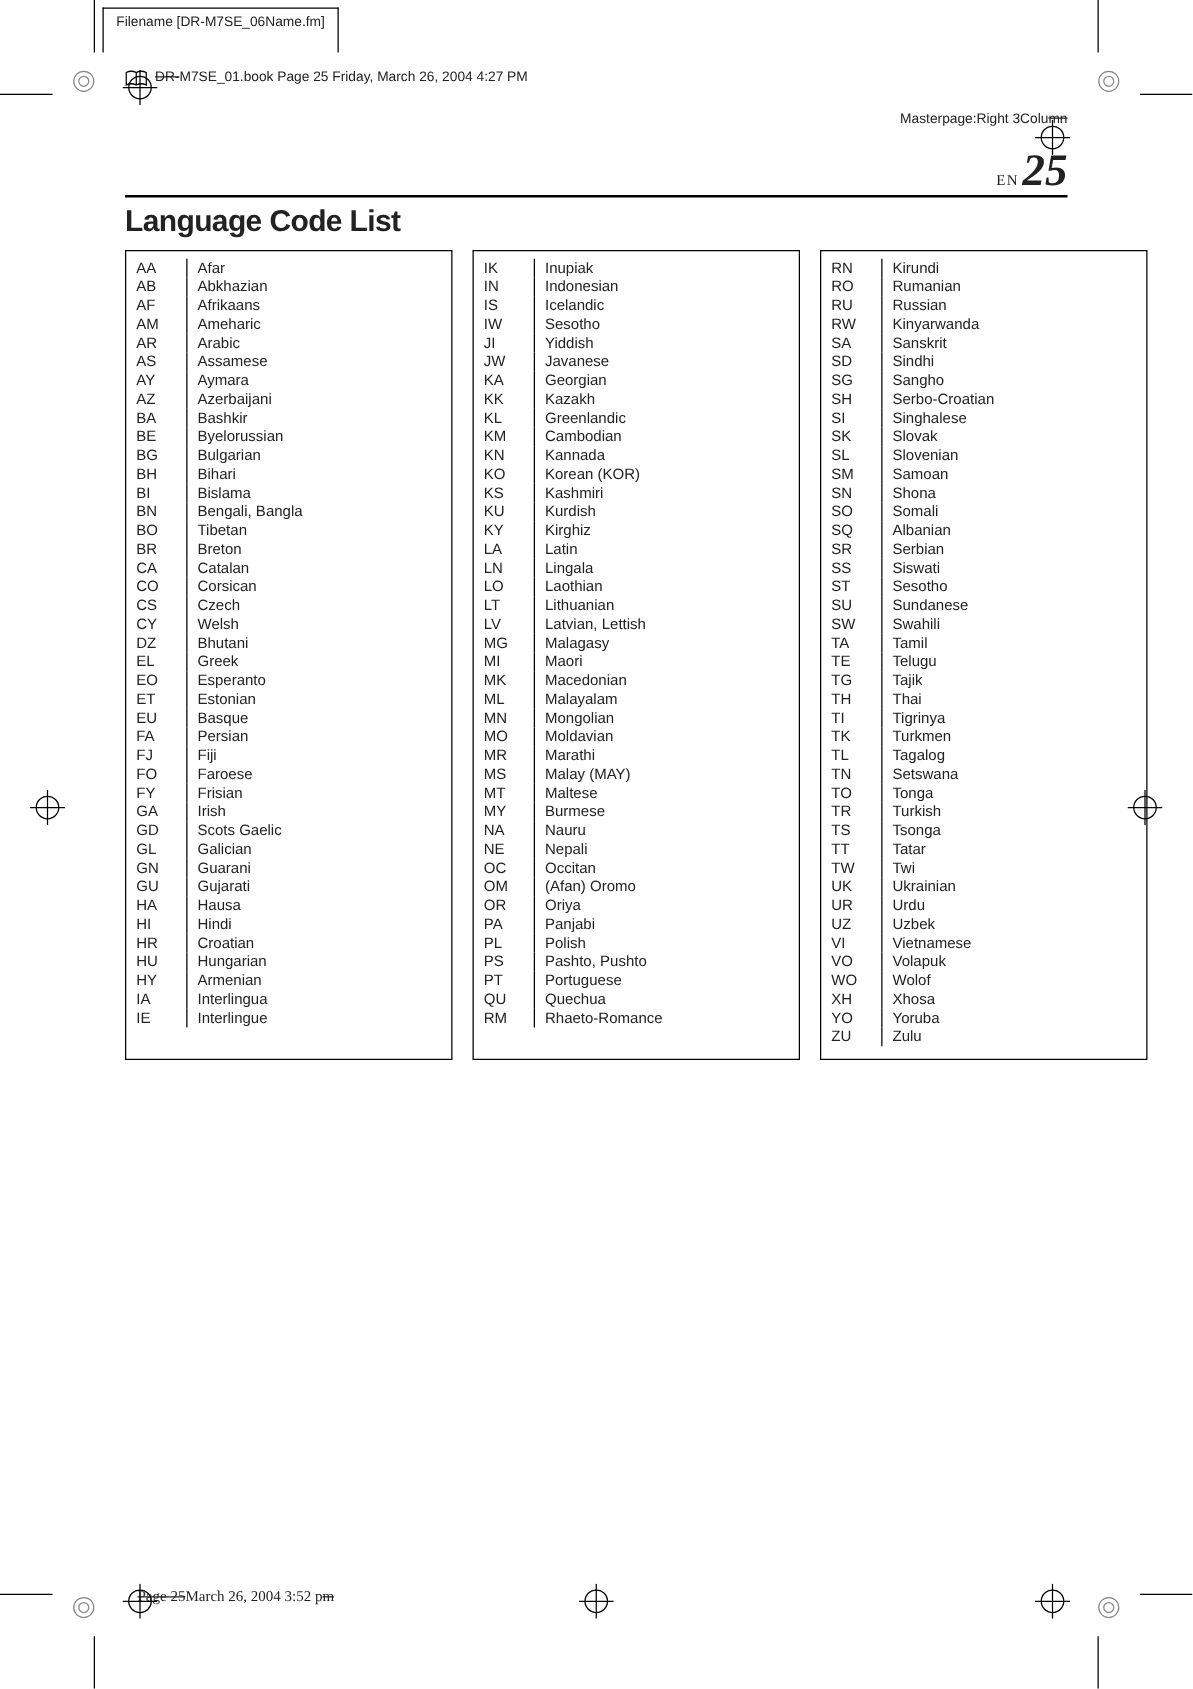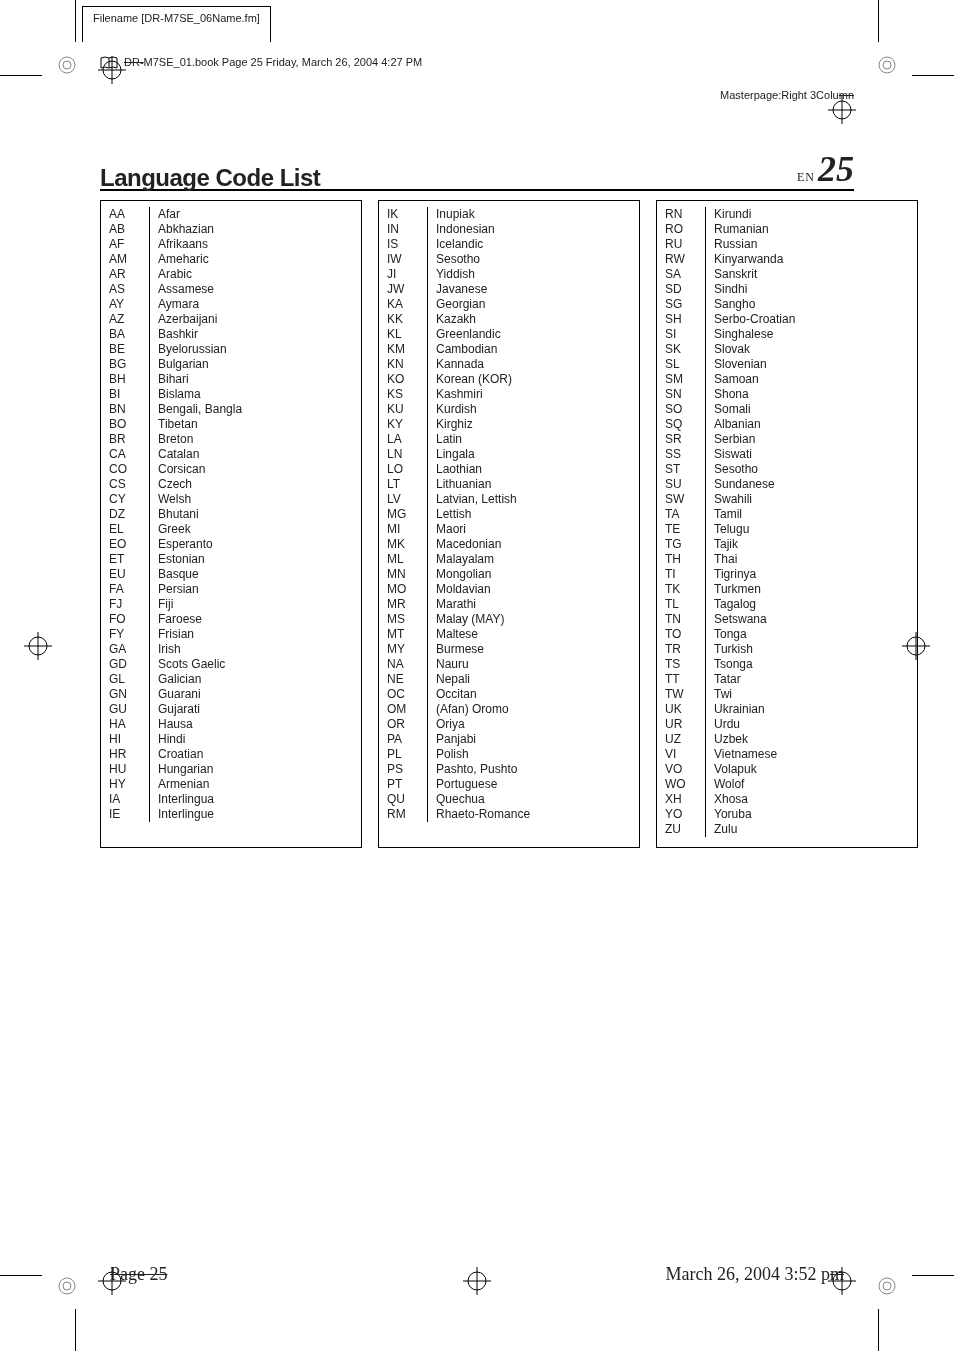--- a/index.html
+++ b/index.html
@@ -50,21 +50,20 @@
   .bookline .strike{flex:0 0 auto;text-decoration:line-through;padding-right:0;}
   .bookline .rest{flex:1 1 auto;}
   .bookline .mp{flex:0 0 auto;text-align:right;margin-top:33px;}
   .bookline .mp span.strike2{text-decoration:line-through;}
   .book-icon{display:inline-block;vertical-align:middle;margin-right:6px;}
   
   .header{
     position:absolute;left:100px;right:100px;top:120px;
     border-bottom:2px solid #000;
     height:36px;
-    margin-top:33px;
   }
   .header .pg{
     position:absolute;right:0;bottom:2px;
     font-family:Georgia,"Times New Roman",serif;
   }
   .header .pg .en{font-size:12px;letter-spacing:1px;}
   .header .pg .num{font-size:36px;font-style:italic;font-weight:bold;line-height:1;}
   
   .title{
     position:absolute;left:100px;top:164px;
@@ -83,22 +82,22 @@
     width:262px;
     box-sizing:border-box;
     font-size:12px;
   }
   .row{display:flex;line-height:1.25;}
   .code{width:40px;flex:0 0 40px;border-right:1px solid #000;margin-right:8px;}
   .name{flex:1 1 auto;}
   
   .footer{
     position:absolute;left:110px;right:110px;bottom:66px;
-    display:flex;justify-content:space-between;
-    font-family:Georgia,"Times New Roman",serif;font-size:18px;
+    display:flex;
+    font-family:Georgia,"Times New Roman",serif;font-size:12px;
   }
   .footer .pgf span{text-decoration:line-through;}
   .footer .date span{text-decoration:line-through;}
 </style>
 </head>
 <body>
 
 <div class="trim v1"></div>
 <div class="trim v2"></div>
 <div class="trim v3"></div>
@@ -451,21 +450,21 @@
       <div class="row">
         <div class="code">LT</div>
         <div class="name">Lithuanian</div>
       </div>
       <div class="row">
         <div class="code">LV</div>
         <div class="name">Latvian, Lettish</div>
       </div>
       <div class="row">
         <div class="code">MG</div>
-        <div class="name">Lettish</div>
+        <div class="name">Malagasy</div>
       </div>
       <div class="row">
         <div class="code">MI</div>
         <div class="name">Maori</div>
       </div>
       <div class="row">
         <div class="code">MK</div>
         <div class="name">Macedonian</div>
       </div>
       <div class="row">

